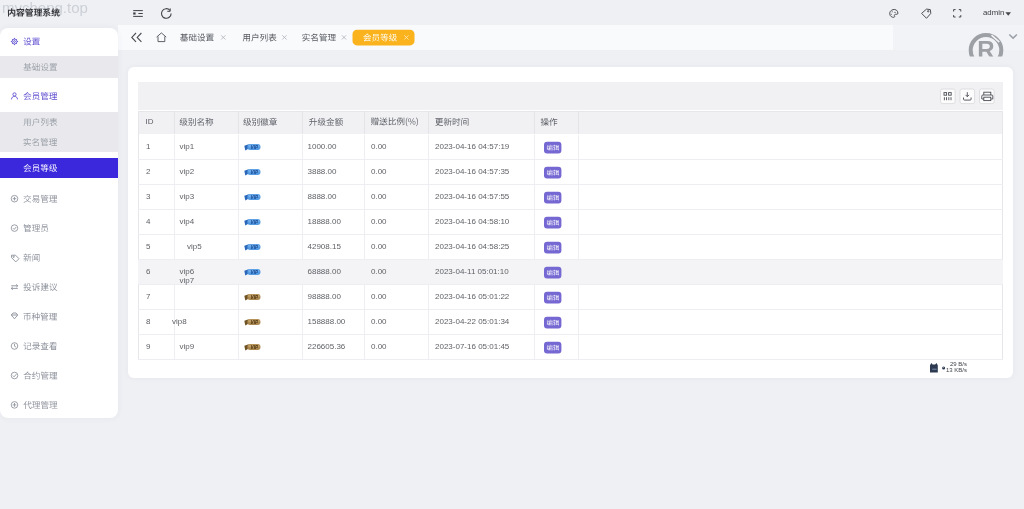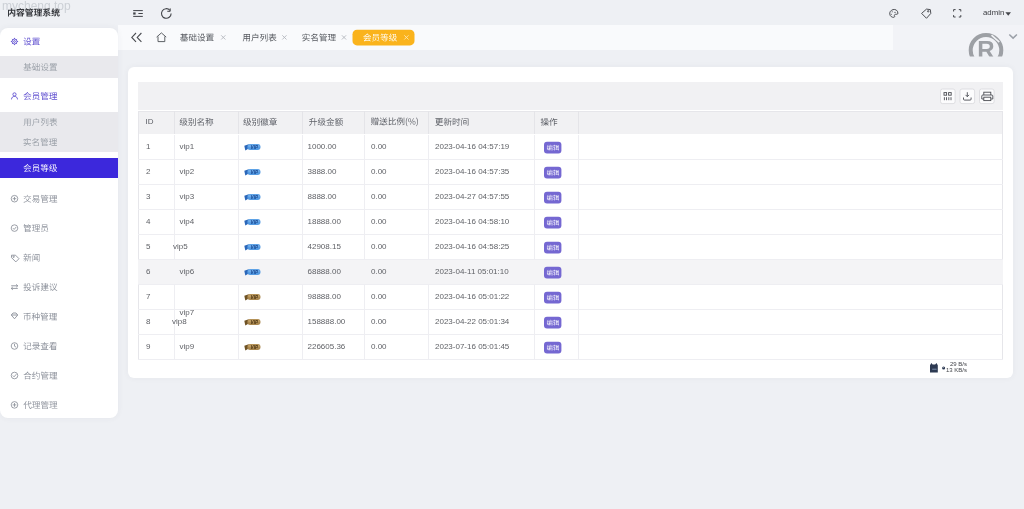--- a/index.html
+++ b/index.html
@@ -46,62 +46,62 @@
 <div class="t" style="left:146px;top:172.0px">2</div>
 <div class="t" style="left:179.5px;top:172.0px">vip2</div>
 <div class="t" style="left:307.5px;top:172.0px">3888.00</div>
 <div class="t" style="left:371px;top:172.0px">0.00</div>
 <div class="t" style="left:435px;top:172.0px">2023-04-16 04:57:35</div>
 <div class="abs" style="left:138px;top:208.5px;width:865px;height:1px;background:#eeeef2"></div>
 <div class="t" style="left:146px;top:197.0px">3</div>
 <div class="t" style="left:179.5px;top:197.0px">vip3</div>
 <div class="t" style="left:307.5px;top:197.0px">8888.00</div>
 <div class="t" style="left:371px;top:197.0px">0.00</div>
-<div class="t" style="left:435px;top:197.0px">2023-04-27 04:57:55</div>
+<div class="t" style="left:435px;top:197.0px">2023-04-16 04:57:55</div>
 <div class="abs" style="left:138px;top:233.5px;width:865px;height:1px;background:#eeeef2"></div>
 <div class="t" style="left:146px;top:222.0px">4</div>
 <div class="t" style="left:179.5px;top:222.0px">vip4</div>
 <div class="t" style="left:307.5px;top:222.0px">18888.00</div>
 <div class="t" style="left:371px;top:222.0px">0.00</div>
 <div class="t" style="left:435px;top:222.0px">2023-04-16 04:58:10</div>
 <div class="abs" style="left:138px;top:258.5px;width:865px;height:1px;background:#eeeef2"></div>
 <div class="t" style="left:146px;top:247.0px">5</div>
-<div class="t" style="left:173px;top:247.0px">vip5</div>
+<div class="t" style="left:187px;top:247.0px">vip5</div>
 <div class="t" style="left:307.5px;top:247.0px">42908.15</div>
 <div class="t" style="left:371px;top:247.0px">0.00</div>
 <div class="t" style="left:435px;top:247.0px">2023-04-16 04:58:25</div>
 <div class="abs" style="left:138px;top:259.5px;width:865px;height:25px;background:#f4f4f6"></div>
 <div class="abs" style="left:138px;top:283.5px;width:865px;height:1px;background:#eeeef2"></div>
 <div class="t" style="left:146px;top:272.0px">6</div>
 <div class="t" style="left:179.5px;top:272.0px">vip6</div>
 <div class="t" style="left:307.5px;top:272.0px">68888.00</div>
 <div class="t" style="left:371px;top:272.0px">0.00</div>
 <div class="t" style="left:435px;top:272.0px">2023-04-11 05:01:10</div>
 <div class="abs" style="left:138px;top:308.5px;width:865px;height:1px;background:#eeeef2"></div>
 <div class="t" style="left:146px;top:297.0px">7</div>
-<div class="t" style="left:179.5px;top:313px">vip7</div>
+<div class="t" style="left:179.5px;top:281px">vip7</div>
 <div class="t" style="left:307.5px;top:297.0px">98888.00</div>
 <div class="t" style="left:371px;top:297.0px">0.00</div>
 <div class="t" style="left:435px;top:297.0px">2023-04-16 05:01:22</div>
 <div class="abs" style="left:138px;top:333.5px;width:865px;height:1px;background:#eeeef2"></div>
 <div class="t" style="left:146px;top:322.0px">8</div>
 <div class="t" style="left:172px;top:322.0px">vip8</div>
 <div class="t" style="left:307.5px;top:322.0px">158888.00</div>
 <div class="t" style="left:371px;top:322.0px">0.00</div>
 <div class="t" style="left:435px;top:322.0px">2023-04-22 05:01:34</div>
 <div class="abs" style="left:138px;top:358.5px;width:865px;height:1px;background:#eeeef2"></div>
 <div class="t" style="left:146px;top:347.0px">9</div>
 <div class="t" style="left:179.5px;top:347.0px">vip9</div>
 <div class="t" style="left:307.5px;top:347.0px">226605.36</div>
 <div class="t" style="left:371px;top:347.0px">0.00</div>
 <div class="t" style="left:435px;top:347.0px">2023-07-16 05:01:45</div>
 
 <div class="t" style="left:145.5px;top:121.8px;color:#5c5f66">ID</div>
 
-<div class="abs" style="left:2px;top:-1.5px;font-size:12px;color:#ccd0d6;">mycheng.top</div>
+<div class="abs" style="left:2px;top:-1.5px;font-size:15px;color:#ccd0d6;">mycheng.top</div>
 <div class="t" style="left:983px;top:13px;color:#3a3c40;font-size:7.8px;">admin</div>
 
 <div class="abs" style="right:57px;top:360.5px;font-size:6px;color:#43454a;text-align:right;line-height:6.8px;width:40px;">29 B/s<br>13 KB/s</div>
 
 <svg class="abs" style="left:0;top:0" width="1024" height="509" viewBox="0 0 1024 509">
 <defs>
 <path id="title" d="M0.8 -6.0V0.8H1.8V-1.7C2.1 -1.5 2.4 -1.1 2.6 -0.9C3.5 -1.5 4.1 -2.2 4.5 -2.9C5.1 -2.3 5.8 -1.6 6.1 -1.1L7.0 -1.8C6.5 -2.4 5.6 -3.3 4.8 -4.0C4.9 -4.3 4.9 -4.7 4.9 -5.0H7.0V-0.4C7.0 -0.3 6.9 -0.2 6.8 -0.2C6.6 -0.2 6.0 -0.2 5.5 -0.2C5.6 0.0 5.8 0.5 5.9 0.8C6.6 0.8 7.2 0.8 7.6 0.6C7.9 0.4 8.1 0.1 8.1 -0.4V-6.0H5.0V-7.5H3.9V-6.0ZM1.8 -1.7V-5.0H3.9C3.8 -3.9 3.5 -2.6 1.8 -1.7ZM11.6 -5.6C11.2 -5.0 10.4 -4.5 9.6 -4.1C9.8 -3.9 10.2 -3.5 10.3 -3.3C11.1 -3.8 12.0 -4.5 12.6 -5.3ZM13.7 -5.0C14.5 -4.5 15.5 -3.8 15.9 -3.3L16.7 -4.0C16.2 -4.5 15.2 -5.2 14.5 -5.6ZM13.0 -4.8C12.2 -3.5 10.7 -2.5 9.0 -1.9C9.3 -1.7 9.6 -1.3 9.7 -1.1C10.0 -1.2 10.3 -1.4 10.6 -1.5V0.8H11.7V0.5H14.7V0.8H15.8V-1.6C16.1 -1.5 16.4 -1.3 16.7 -1.2C16.8 -1.5 17.1 -1.8 17.3 -2.1C16.0 -2.6 14.8 -3.2 13.8 -4.2L13.9 -4.4ZM11.7 -0.4V-1.3H14.7V-0.4ZM11.9 -2.3C12.4 -2.6 12.8 -3.0 13.2 -3.5C13.7 -3.0 14.2 -2.6 14.7 -2.3ZM12.4 -7.3C12.5 -7.2 12.6 -7.0 12.7 -6.8H9.4V-4.9H10.5V-5.8H15.9V-4.9H17.0V-6.8H13.9C13.8 -7.0 13.7 -7.3 13.5 -7.6ZM19.3 -3.9V0.8H20.4V0.6H24.1V0.8H25.2V-1.5H20.4V-1.9H24.7V-3.9ZM24.1 -0.2H20.4V-0.7H24.1ZM21.3 -5.5C21.4 -5.4 21.5 -5.2 21.5 -5.0H18.3V-3.5H19.3V-4.2H24.7V-3.5H25.8V-5.0H22.6C22.5 -5.2 22.4 -5.5 22.2 -5.7ZM20.4 -3.1H23.7V-2.6H20.4ZM19.0 -7.5C18.8 -6.8 18.3 -6.0 17.8 -5.6C18.1 -5.5 18.6 -5.2 18.8 -5.1C19.0 -5.4 19.3 -5.7 19.5 -6.1H19.8C20.0 -5.8 20.2 -5.4 20.3 -5.2L21.2 -5.5C21.2 -5.7 21.0 -5.9 20.9 -6.1H22.0V-6.8H19.9C19.9 -7.0 20.0 -7.2 20.0 -7.3ZM22.8 -7.5C22.6 -6.9 22.3 -6.3 21.9 -5.9C22.1 -5.8 22.6 -5.6 22.8 -5.4C23.0 -5.6 23.1 -5.9 23.3 -6.1H23.6C23.9 -5.8 24.2 -5.4 24.3 -5.1L25.2 -5.5C25.1 -5.7 24.9 -5.9 24.8 -6.1H26.0V-6.8H23.6C23.7 -7.0 23.8 -7.2 23.8 -7.4ZM30.9 -4.6H31.8V-3.9H30.9ZM32.7 -4.6H33.6V-3.9H32.7ZM30.9 -6.2H31.8V-5.5H30.9ZM32.7 -6.2H33.6V-5.5H32.7ZM29.3 -0.4V0.5H35.0V-0.4H32.8V-1.3H34.7V-2.2H32.8V-3.0H34.6V-7.1H30.0V-3.0H31.7V-2.2H29.9V-1.3H31.7V-0.4ZM26.6 -1.1 26.8 -0.0C27.7 -0.3 28.8 -0.6 29.7 -1.0L29.6 -2.0L28.7 -1.7V-3.5H29.5V-4.4H28.7V-6.0H29.6V-7.0H26.7V-6.0H27.7V-4.4H26.8V-3.5H27.7V-1.4ZM37.3 -1.9C36.9 -1.3 36.2 -0.7 35.5 -0.4C35.8 -0.2 36.2 0.1 36.5 0.3C37.1 -0.1 37.9 -0.8 38.4 -1.5ZM40.6 -1.4C41.3 -0.9 42.2 -0.1 42.6 0.3L43.5 -0.3C43.1 -0.8 42.2 -1.5 41.5 -1.9ZM40.8 -3.9C41.0 -3.7 41.2 -3.5 41.4 -3.4L38.7 -3.2C39.8 -3.8 41.0 -4.5 42.0 -5.3L41.3 -6.0C40.9 -5.6 40.4 -5.3 40.0 -5.0L38.3 -4.9C38.8 -5.3 39.3 -5.7 39.7 -6.1C40.9 -6.3 42.0 -6.4 42.9 -6.6L42.1 -7.5C40.6 -7.1 38.2 -6.9 36.0 -6.8C36.1 -6.6 36.2 -6.2 36.3 -5.9C36.9 -5.9 37.6 -6.0 38.3 -6.0C37.8 -5.6 37.3 -5.3 37.2 -5.1C36.9 -5.0 36.7 -4.8 36.5 -4.8C36.6 -4.5 36.7 -4.1 36.8 -3.9C37.0 -4.0 37.3 -4.0 38.7 -4.1C38.1 -3.8 37.6 -3.5 37.3 -3.4C36.8 -3.1 36.4 -3.0 36.1 -2.9C36.2 -2.7 36.4 -2.2 36.4 -2.0C36.7 -2.1 37.1 -2.2 39.1 -2.3V-0.4C39.1 -0.3 39.1 -0.3 38.9 -0.3C38.8 -0.3 38.2 -0.3 37.8 -0.3C37.9 0.0 38.1 0.4 38.2 0.8C38.8 0.8 39.3 0.7 39.7 0.6C40.1 0.4 40.2 0.1 40.2 -0.4V-2.4L42.0 -2.6C42.2 -2.3 42.4 -2.0 42.5 -1.8L43.4 -2.3C43.0 -2.9 42.3 -3.7 41.6 -4.3ZM50.0 -3.0V-0.5C50.0 0.3 50.2 0.6 51.0 0.6C51.1 0.6 51.4 0.6 51.6 0.6C52.3 0.6 52.5 0.2 52.6 -1.1C52.3 -1.2 51.9 -1.4 51.7 -1.6C51.6 -0.4 51.6 -0.2 51.5 -0.2C51.4 -0.2 51.2 -0.2 51.2 -0.2C51.0 -0.2 51.0 -0.3 51.0 -0.6V-3.0ZM48.3 -3.0C48.3 -1.5 48.2 -0.6 46.8 -0.0C47.0 0.2 47.3 0.6 47.5 0.8C49.1 0.1 49.3 -1.2 49.4 -3.0ZM44.3 -0.6 44.5 0.4C45.4 0.1 46.5 -0.3 47.5 -0.7L47.3 -1.6C46.2 -1.2 45.0 -0.8 44.3 -0.6ZM49.1 -7.3C49.2 -7.0 49.4 -6.6 49.5 -6.3H47.5V-5.4H48.9C48.5 -4.9 48.1 -4.4 47.9 -4.2C47.7 -4.0 47.5 -3.9 47.3 -3.9C47.4 -3.7 47.5 -3.1 47.6 -2.9C47.9 -3.0 48.3 -3.1 51.3 -3.4C51.4 -3.2 51.6 -2.9 51.6 -2.8L52.5 -3.2C52.3 -3.8 51.7 -4.6 51.2 -5.2L50.4 -4.8C50.6 -4.6 50.7 -4.4 50.8 -4.2L49.1 -4.1C49.4 -4.5 49.8 -4.9 50.1 -5.4H52.4V-6.3H50.0L50.5 -6.5C50.5 -6.7 50.3 -7.2 50.1 -7.5ZM44.5 -3.6C44.7 -3.7 44.9 -3.8 45.6 -3.8C45.3 -3.5 45.1 -3.2 45.0 -3.0C44.7 -2.7 44.5 -2.5 44.2 -2.5C44.4 -2.2 44.5 -1.7 44.6 -1.5C44.8 -1.6 45.2 -1.8 47.3 -2.2C47.3 -2.5 47.3 -2.9 47.3 -3.2L46.1 -2.9C46.6 -3.6 47.2 -4.4 47.6 -5.1L46.7 -5.7C46.5 -5.4 46.3 -5.1 46.2 -4.8L45.5 -4.8C46.0 -5.4 46.5 -6.3 46.8 -7.1L45.7 -7.6C45.4 -6.6 44.9 -5.5 44.7 -5.2C44.5 -4.9 44.4 -4.7 44.2 -4.7C44.3 -4.4 44.5 -3.9 44.5 -3.6Z"></path>
 <path id="m-shezhi" d="M1.0 -6.7C1.5 -6.3 2.1 -5.7 2.3 -5.3L2.8 -5.8C2.5 -6.1 1.9 -6.7 1.5 -7.1ZM0.4 -4.5V-3.9H1.6V-0.8C1.6 -0.4 1.3 -0.1 1.2 -0.0C1.3 0.1 1.4 0.4 1.5 0.5C1.6 0.3 1.9 0.2 3.4 -1.0C3.3 -1.1 3.2 -1.3 3.2 -1.5L2.2 -0.8V-4.5ZM4.2 -6.9V-6.0C4.2 -5.3 4.0 -4.6 2.9 -4.1C3.0 -4.0 3.2 -3.7 3.3 -3.6C4.6 -4.2 4.8 -5.1 4.8 -5.9V-6.3H6.4V-4.9C6.4 -4.3 6.5 -4.0 7.1 -4.0C7.2 -4.0 7.6 -4.0 7.7 -4.0C7.9 -4.0 8.1 -4.0 8.2 -4.1C8.2 -4.2 8.1 -4.5 8.1 -4.6C8.0 -4.6 7.8 -4.6 7.7 -4.6C7.6 -4.6 7.2 -4.6 7.1 -4.6C7.0 -4.6 7.0 -4.7 7.0 -4.9V-6.9ZM6.9 -2.8C6.6 -2.1 6.1 -1.6 5.6 -1.1C5.0 -1.6 4.5 -2.2 4.2 -2.8ZM3.3 -3.4V-2.8H3.7L3.6 -2.8C4.0 -2.0 4.5 -1.3 5.1 -0.7C4.4 -0.3 3.7 -0.0 2.9 0.1C3.1 0.3 3.2 0.5 3.2 0.7C4.1 0.5 4.9 0.1 5.6 -0.3C6.2 0.1 7.0 0.5 7.9 0.7C8.0 0.5 8.1 0.3 8.3 0.1C7.5 -0.0 6.7 -0.3 6.1 -0.7C6.8 -1.4 7.4 -2.2 7.7 -3.3L7.4 -3.4L7.2 -3.4ZM14.2 -6.4H15.7V-5.7H14.2ZM12.2 -6.4H13.6V-5.7H12.2ZM10.2 -6.4H11.6V-5.7H10.2ZM10.2 -3.7V-0.1H9.1V0.4H16.7V-0.1H15.5V-3.7H12.9L13.0 -4.2H16.5V-4.7H13.1L13.2 -5.2H16.3V-6.9H9.6V-5.2H12.5L12.4 -4.7H9.2V-4.2H12.3L12.2 -3.7ZM10.9 -0.1V-0.6H14.9V-0.1ZM10.9 -2.4H14.9V-1.9H10.9ZM10.9 -2.8V-3.2H14.9V-2.8ZM10.9 -1.5H14.9V-1.0H10.9Z"></path>
 <path id="m-jichu" d="M5.9 -7.2V-6.4H2.8V-7.2H2.1V-6.4H0.8V-5.8H2.1V-3.1H0.4V-2.5H2.3C1.8 -1.9 1.0 -1.4 0.3 -1.1C0.4 -1.0 0.6 -0.8 0.7 -0.6C1.6 -1.0 2.4 -1.7 3.0 -2.5H5.7C6.2 -1.8 7.1 -1.1 7.9 -0.7C8.0 -0.9 8.2 -1.1 8.3 -1.2C7.6 -1.5 6.9 -2.0 6.4 -2.5H8.2V-3.1H6.5V-5.8H7.8V-6.4H6.5V-7.2ZM2.8 -5.8H5.9V-5.3H2.8ZM4.0 -2.3V-1.5H2.2V-1.0H4.0V-0.1H1.1V0.5H7.6V-0.1H4.6V-1.0H6.4V-1.5H4.6V-2.3ZM2.8 -4.8H5.9V-4.2H2.8ZM2.8 -3.7H5.9V-3.1H2.8ZM9.0 -6.8V-6.2H10.1C9.8 -4.9 9.5 -3.6 8.8 -2.8C9.0 -2.6 9.1 -2.3 9.1 -2.1C9.3 -2.3 9.5 -2.6 9.6 -2.8V0.3H10.1V-0.4H11.8V-4.1H10.2C10.4 -4.8 10.6 -5.5 10.7 -6.2H12.0V-6.8ZM10.1 -3.5H11.2V-1.0H10.1ZM12.2 -3.0V0.1H16.0V0.6H16.6V-3.0H16.0V-0.5H14.7V-3.6H16.4V-6.4H15.8V-4.2H14.7V-7.2H14.1V-4.2H13.0V-6.4H12.4V-3.6H14.1V-0.5H12.9V-3.0ZM18.2 -6.7C18.7 -6.3 19.3 -5.7 19.5 -5.3L20.0 -5.8C19.7 -6.1 19.1 -6.7 18.7 -7.1ZM17.6 -4.5V-3.9H18.8V-0.8C18.8 -0.4 18.5 -0.1 18.4 -0.0C18.5 0.1 18.6 0.4 18.7 0.5C18.8 0.3 19.1 0.2 20.6 -1.0C20.5 -1.1 20.4 -1.3 20.4 -1.5L19.4 -0.8V-4.5ZM21.4 -6.9V-6.0C21.4 -5.3 21.2 -4.6 20.1 -4.1C20.2 -4.0 20.4 -3.7 20.5 -3.6C21.8 -4.2 22.0 -5.1 22.0 -5.9V-6.3H23.6V-4.9C23.6 -4.3 23.7 -4.0 24.3 -4.0C24.4 -4.0 24.8 -4.0 24.9 -4.0C25.1 -4.0 25.3 -4.0 25.4 -4.1C25.4 -4.2 25.3 -4.5 25.3 -4.6C25.2 -4.6 25.0 -4.6 24.9 -4.6C24.8 -4.6 24.4 -4.6 24.3 -4.6C24.2 -4.6 24.2 -4.7 24.2 -4.9V-6.9ZM24.1 -2.8C23.8 -2.1 23.3 -1.6 22.8 -1.1C22.2 -1.6 21.7 -2.2 21.4 -2.8ZM20.5 -3.4V-2.8H20.9L20.8 -2.8C21.2 -2.0 21.7 -1.3 22.3 -0.7C21.6 -0.3 20.9 -0.0 20.1 0.1C20.3 0.3 20.4 0.5 20.4 0.7C21.3 0.5 22.1 0.1 22.8 -0.3C23.4 0.1 24.2 0.5 25.1 0.7C25.2 0.5 25.3 0.3 25.5 0.1C24.7 -0.0 23.9 -0.3 23.3 -0.7C24.0 -1.4 24.6 -2.2 24.9 -3.3L24.6 -3.4L24.4 -3.4ZM31.4 -6.4H32.9V-5.7H31.4ZM29.4 -6.4H30.8V-5.7H29.4ZM27.4 -6.4H28.8V-5.7H27.4ZM27.4 -3.7V-0.1H26.3V0.4H33.9V-0.1H32.7V-3.7H30.1L30.2 -4.2H33.7V-4.7H30.3L30.4 -5.2H33.5V-6.9H26.8V-5.2H29.7L29.6 -4.7H26.4V-4.2H29.5L29.4 -3.7ZM28.1 -0.1V-0.6H32.1V-0.1ZM28.1 -2.4H32.1V-1.9H28.1ZM28.1 -2.8V-3.2H32.1V-2.8ZM28.1 -1.5H32.1V-1.0H28.1Z"></path>
 <path id="m-huiyuan" d="M1.4 0.5C1.7 0.4 2.2 0.3 6.7 -0.0C6.9 0.2 7.1 0.5 7.2 0.7L7.8 0.3C7.4 -0.3 6.6 -1.2 5.8 -1.9L5.3 -1.6C5.6 -1.3 6.0 -1.0 6.3 -0.6L2.3 -0.3C3.0 -0.9 3.6 -1.6 4.1 -2.3H7.9V-2.9H0.8V-2.3H3.2C2.7 -1.5 2.0 -0.8 1.8 -0.6C1.5 -0.4 1.3 -0.2 1.1 -0.2C1.2 0.0 1.3 0.4 1.4 0.5ZM4.3 -7.2C3.6 -6.1 2.0 -5.0 0.4 -4.3C0.5 -4.1 0.7 -3.9 0.8 -3.7C1.3 -3.9 1.8 -4.2 2.3 -4.5V-4.0H6.4V-4.6H2.4C3.1 -5.0 3.8 -5.6 4.3 -6.2C4.8 -5.6 5.6 -5.1 6.4 -4.6C6.8 -4.3 7.3 -4.0 7.8 -3.8C7.9 -4.0 8.1 -4.2 8.3 -4.4C6.9 -4.9 5.5 -5.8 4.7 -6.6L5.0 -7.0ZM10.9 -6.3H14.9V-5.3H10.9ZM10.2 -6.8V-4.7H15.6V-6.8ZM12.5 -2.8V-2.0C12.5 -1.3 12.3 -0.4 9.2 0.2C9.3 0.3 9.5 0.6 9.6 0.7C12.8 0.0 13.2 -1.1 13.2 -2.0V-2.8ZM13.1 -0.6C14.2 -0.2 15.6 0.4 16.3 0.7L16.6 0.2C15.9 -0.2 14.5 -0.7 13.5 -1.0ZM9.9 -4.0V-0.8H10.6V-3.4H15.3V-0.9H16.0V-4.0ZM19.0 -3.8V0.7H19.7V0.4H23.8V0.7H24.5V-1.4H19.7V-2.0H24.0V-3.8ZM23.8 -0.1H19.7V-0.9H23.8ZM21.0 -5.4C21.1 -5.2 21.2 -5.0 21.3 -4.8H18.1V-3.4H18.7V-4.3H24.4V-3.4H25.1V-4.8H21.9C21.8 -5.0 21.7 -5.3 21.6 -5.5ZM19.7 -3.3H23.4V-2.5H19.7ZM18.6 -7.3C18.4 -6.5 18.0 -5.8 17.6 -5.3C17.7 -5.2 18.0 -5.1 18.1 -5.0C18.4 -5.3 18.6 -5.6 18.8 -6.0H19.4C19.6 -5.7 19.8 -5.3 19.9 -5.1L20.4 -5.3C20.4 -5.5 20.2 -5.8 20.0 -6.0H21.4V-6.5H19.0C19.1 -6.7 19.2 -6.9 19.3 -7.1ZM22.3 -7.2C22.1 -6.6 21.8 -6.0 21.4 -5.6C21.6 -5.5 21.9 -5.4 22.0 -5.3C22.1 -5.5 22.3 -5.8 22.5 -6.0H23.1C23.3 -5.7 23.6 -5.3 23.7 -5.1L24.2 -5.3C24.1 -5.5 23.9 -5.8 23.7 -6.0H25.3V-6.5H22.7C22.8 -6.7 22.8 -6.9 22.9 -7.1ZM29.9 -4.6H31.2V-3.5H29.9ZM31.8 -4.6H33.1V-3.5H31.8ZM29.9 -6.3H31.2V-5.2H29.9ZM31.8 -6.3H33.1V-5.2H31.8ZM28.5 -0.2V0.4H34.1V-0.2H31.8V-1.4H33.8V-2.0H31.8V-3.0H33.7V-6.8H29.3V-3.0H31.2V-2.0H29.2V-1.4H31.2V-0.2ZM26.1 -0.9 26.3 -0.2C27.0 -0.5 28.0 -0.8 28.9 -1.1L28.8 -1.7L27.9 -1.4V-3.6H28.7V-4.2H27.9V-6.0H28.9V-6.6H26.2V-6.0H27.3V-4.2H26.3V-3.6H27.3V-1.2C26.8 -1.1 26.4 -1.0 26.1 -0.9Z"></path>

